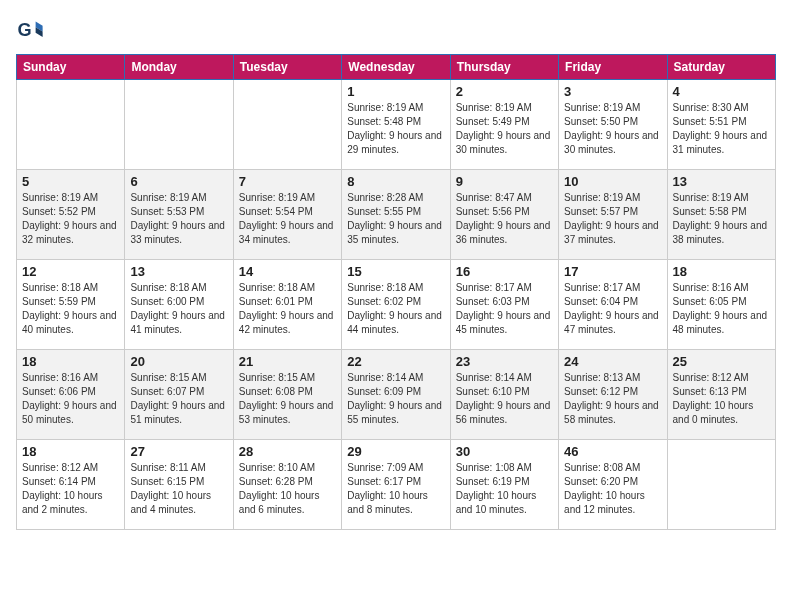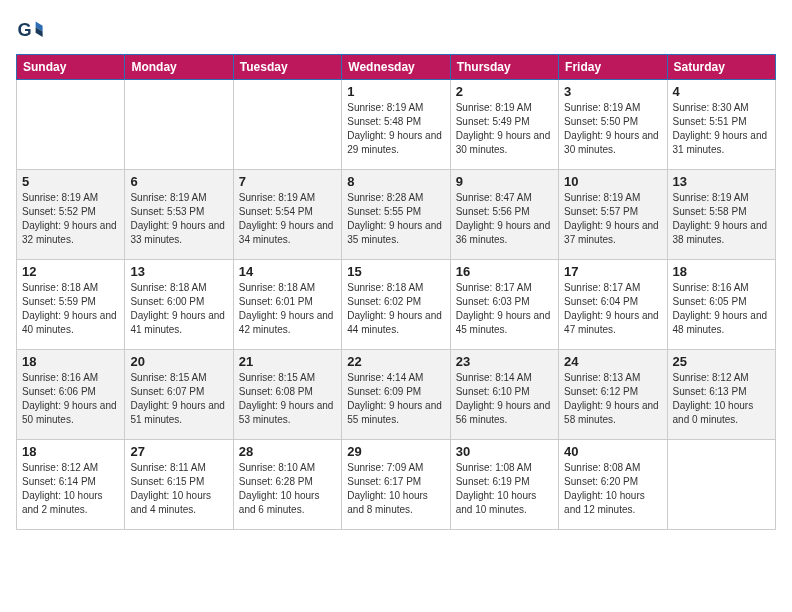--- a/index.html
+++ b/index.html
@@ -254,21 +254,21 @@
 Daylight: 9 hours and 51 minutes.</div>
         </td>
         <td>
           <span class="day-num">21</span>
           <div class="day-info">Sunrise: 8:15 AM
 Sunset: 6:08 PM
 Daylight: 9 hours and 53 minutes.</div>
         </td>
         <td>
           <span class="day-num">22</span>
-          <div class="day-info">Sunrise: 4:14 AM
+          <div class="day-info">Sunrise: 8:14 AM
 Sunset: 6:09 PM
 Daylight: 9 hours and 55 minutes.</div>
         </td>
         <td>
           <span class="day-num">23</span>
           <div class="day-info">Sunrise: 8:14 AM
 Sunset: 6:10 PM
 Daylight: 9 hours and 56 minutes.</div>
         </td>
         <td>
@@ -309,21 +309,21 @@
 Sunset: 6:17 PM
 Daylight: 10 hours and 8 minutes.</div>
         </td>
         <td>
           <span class="day-num">30</span>
           <div class="day-info">Sunrise: 1:08 AM
 Sunset: 6:19 PM
 Daylight: 10 hours and 10 minutes.</div>
         </td>
         <td>
-          <span class="day-num">40</span>
+          <span class="day-num">46</span>
           <div class="day-info">Sunrise: 8:08 AM
 Sunset: 6:20 PM
 Daylight: 10 hours and 12 minutes.</div>
         </td>
         <td class="empty-cell"></td>
       </tr>
     </tbody>
 </table>
 
 </body></html>

